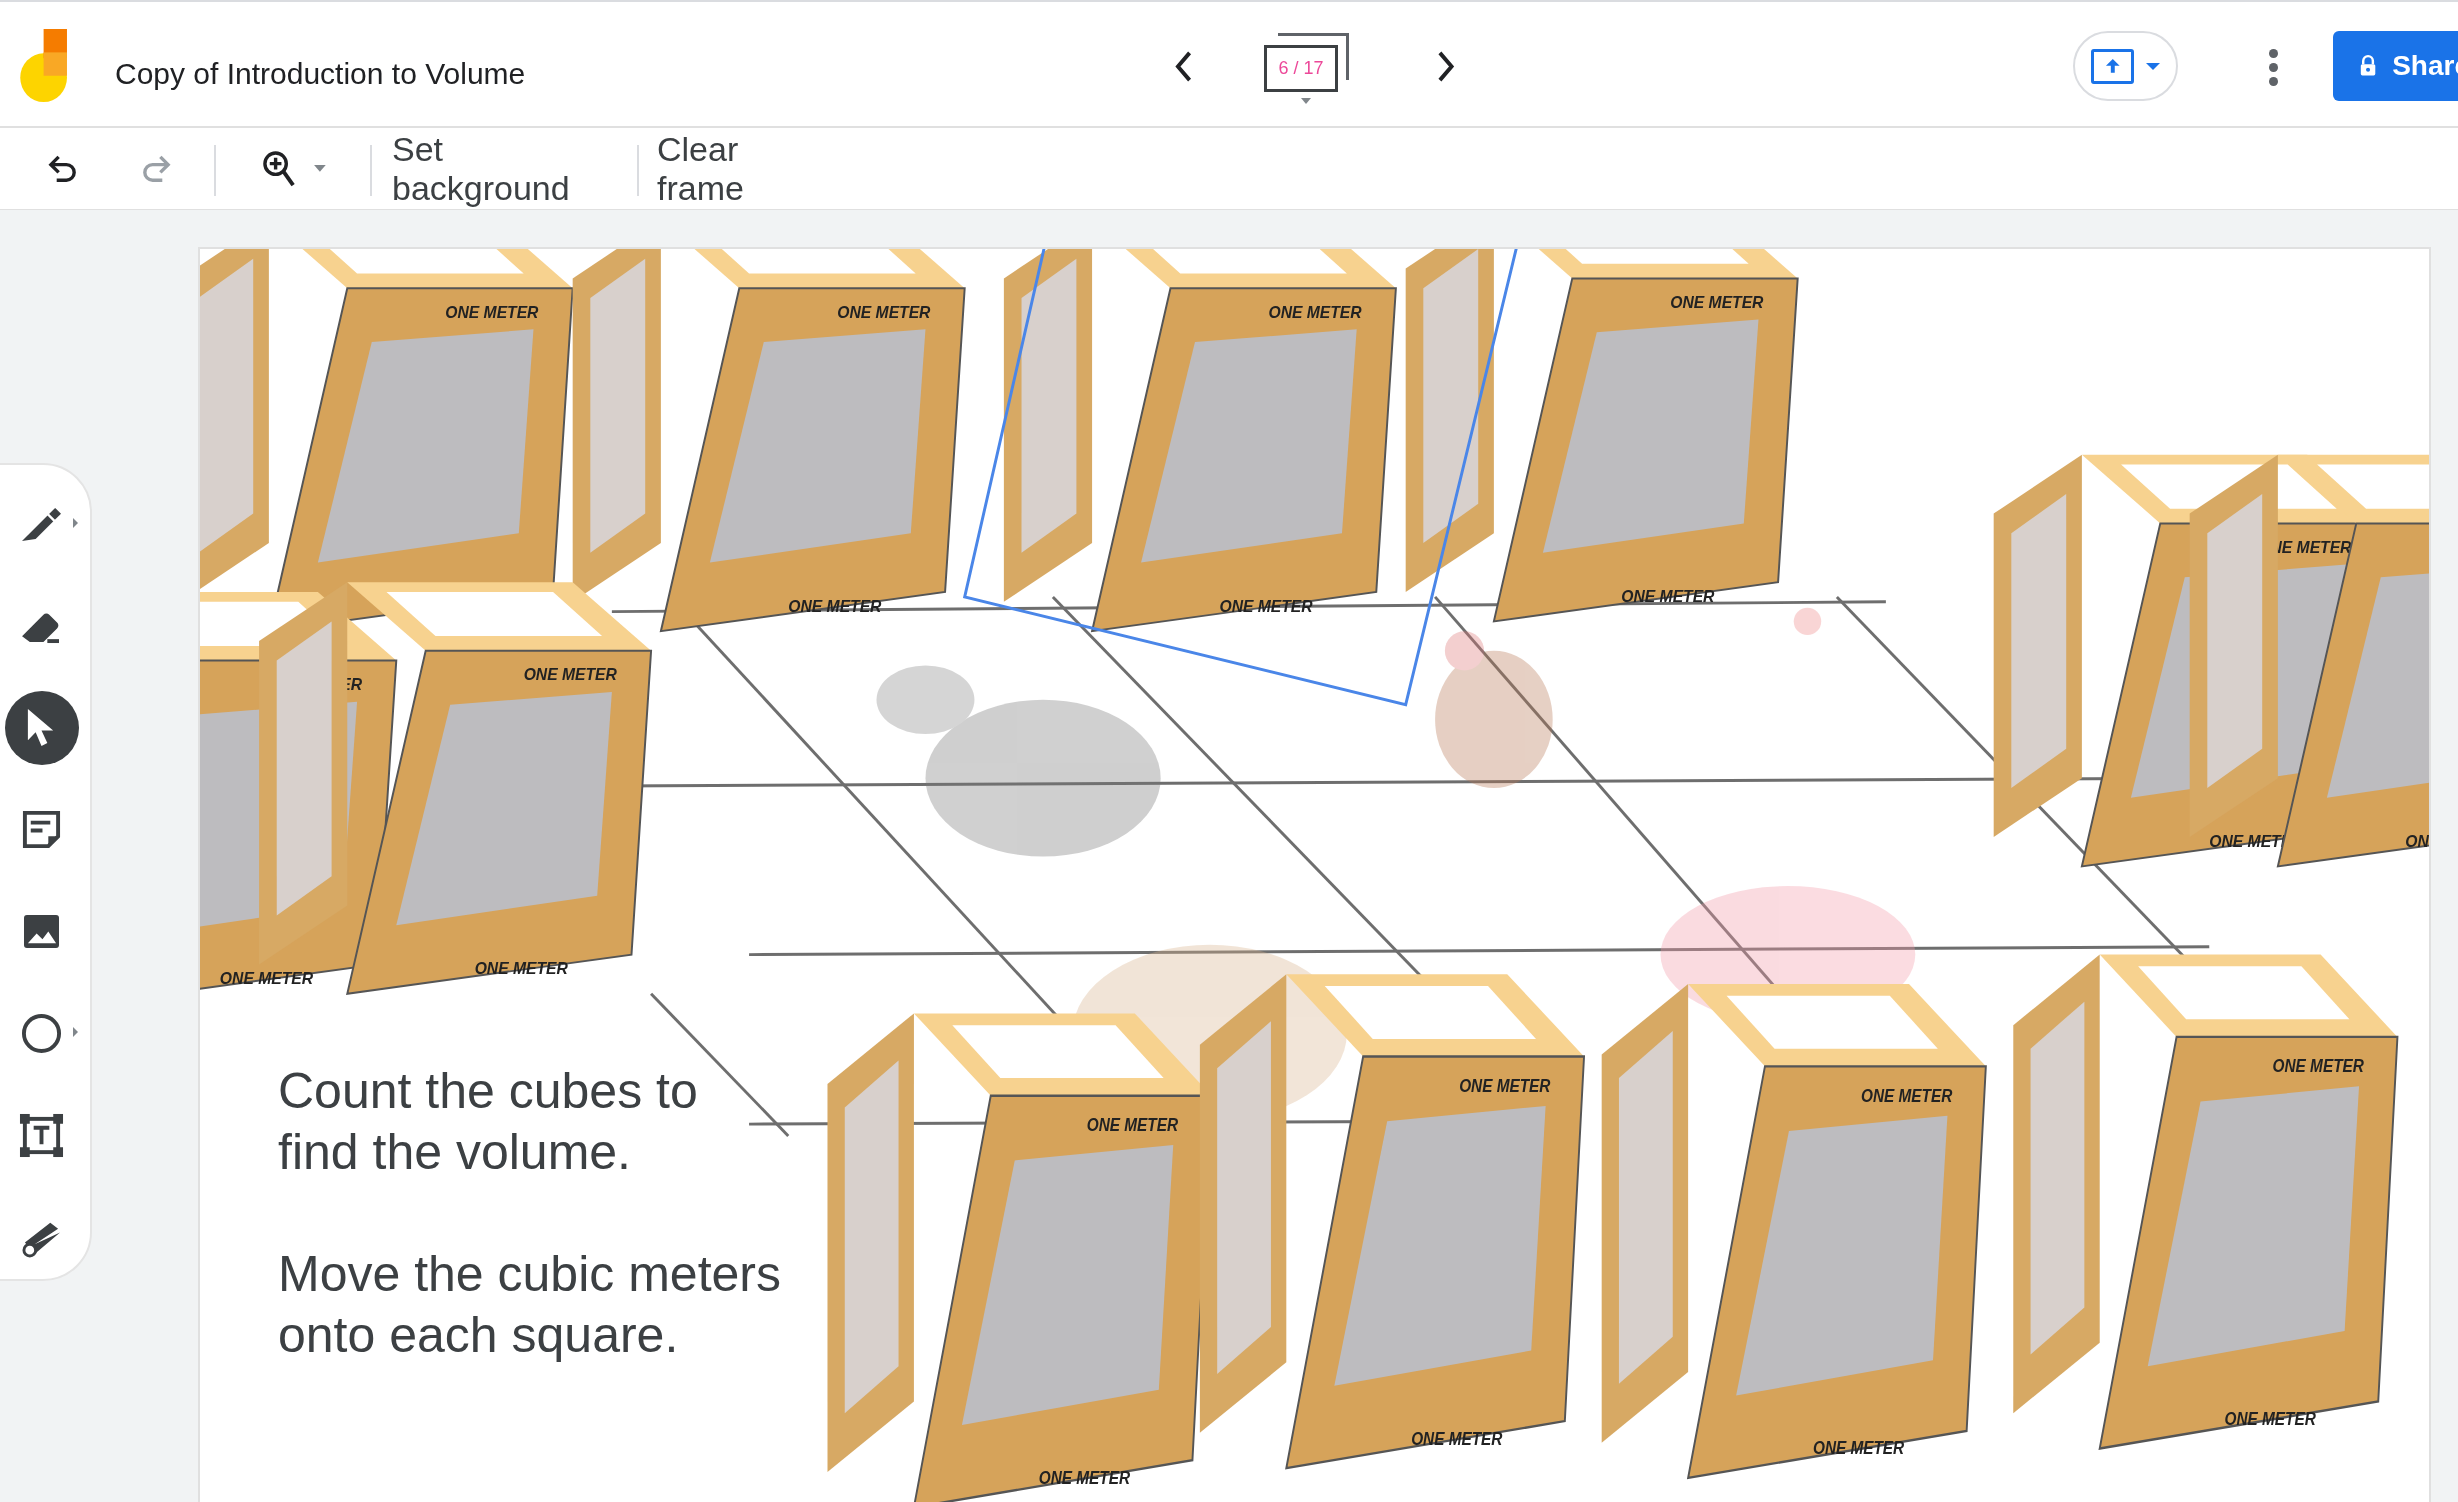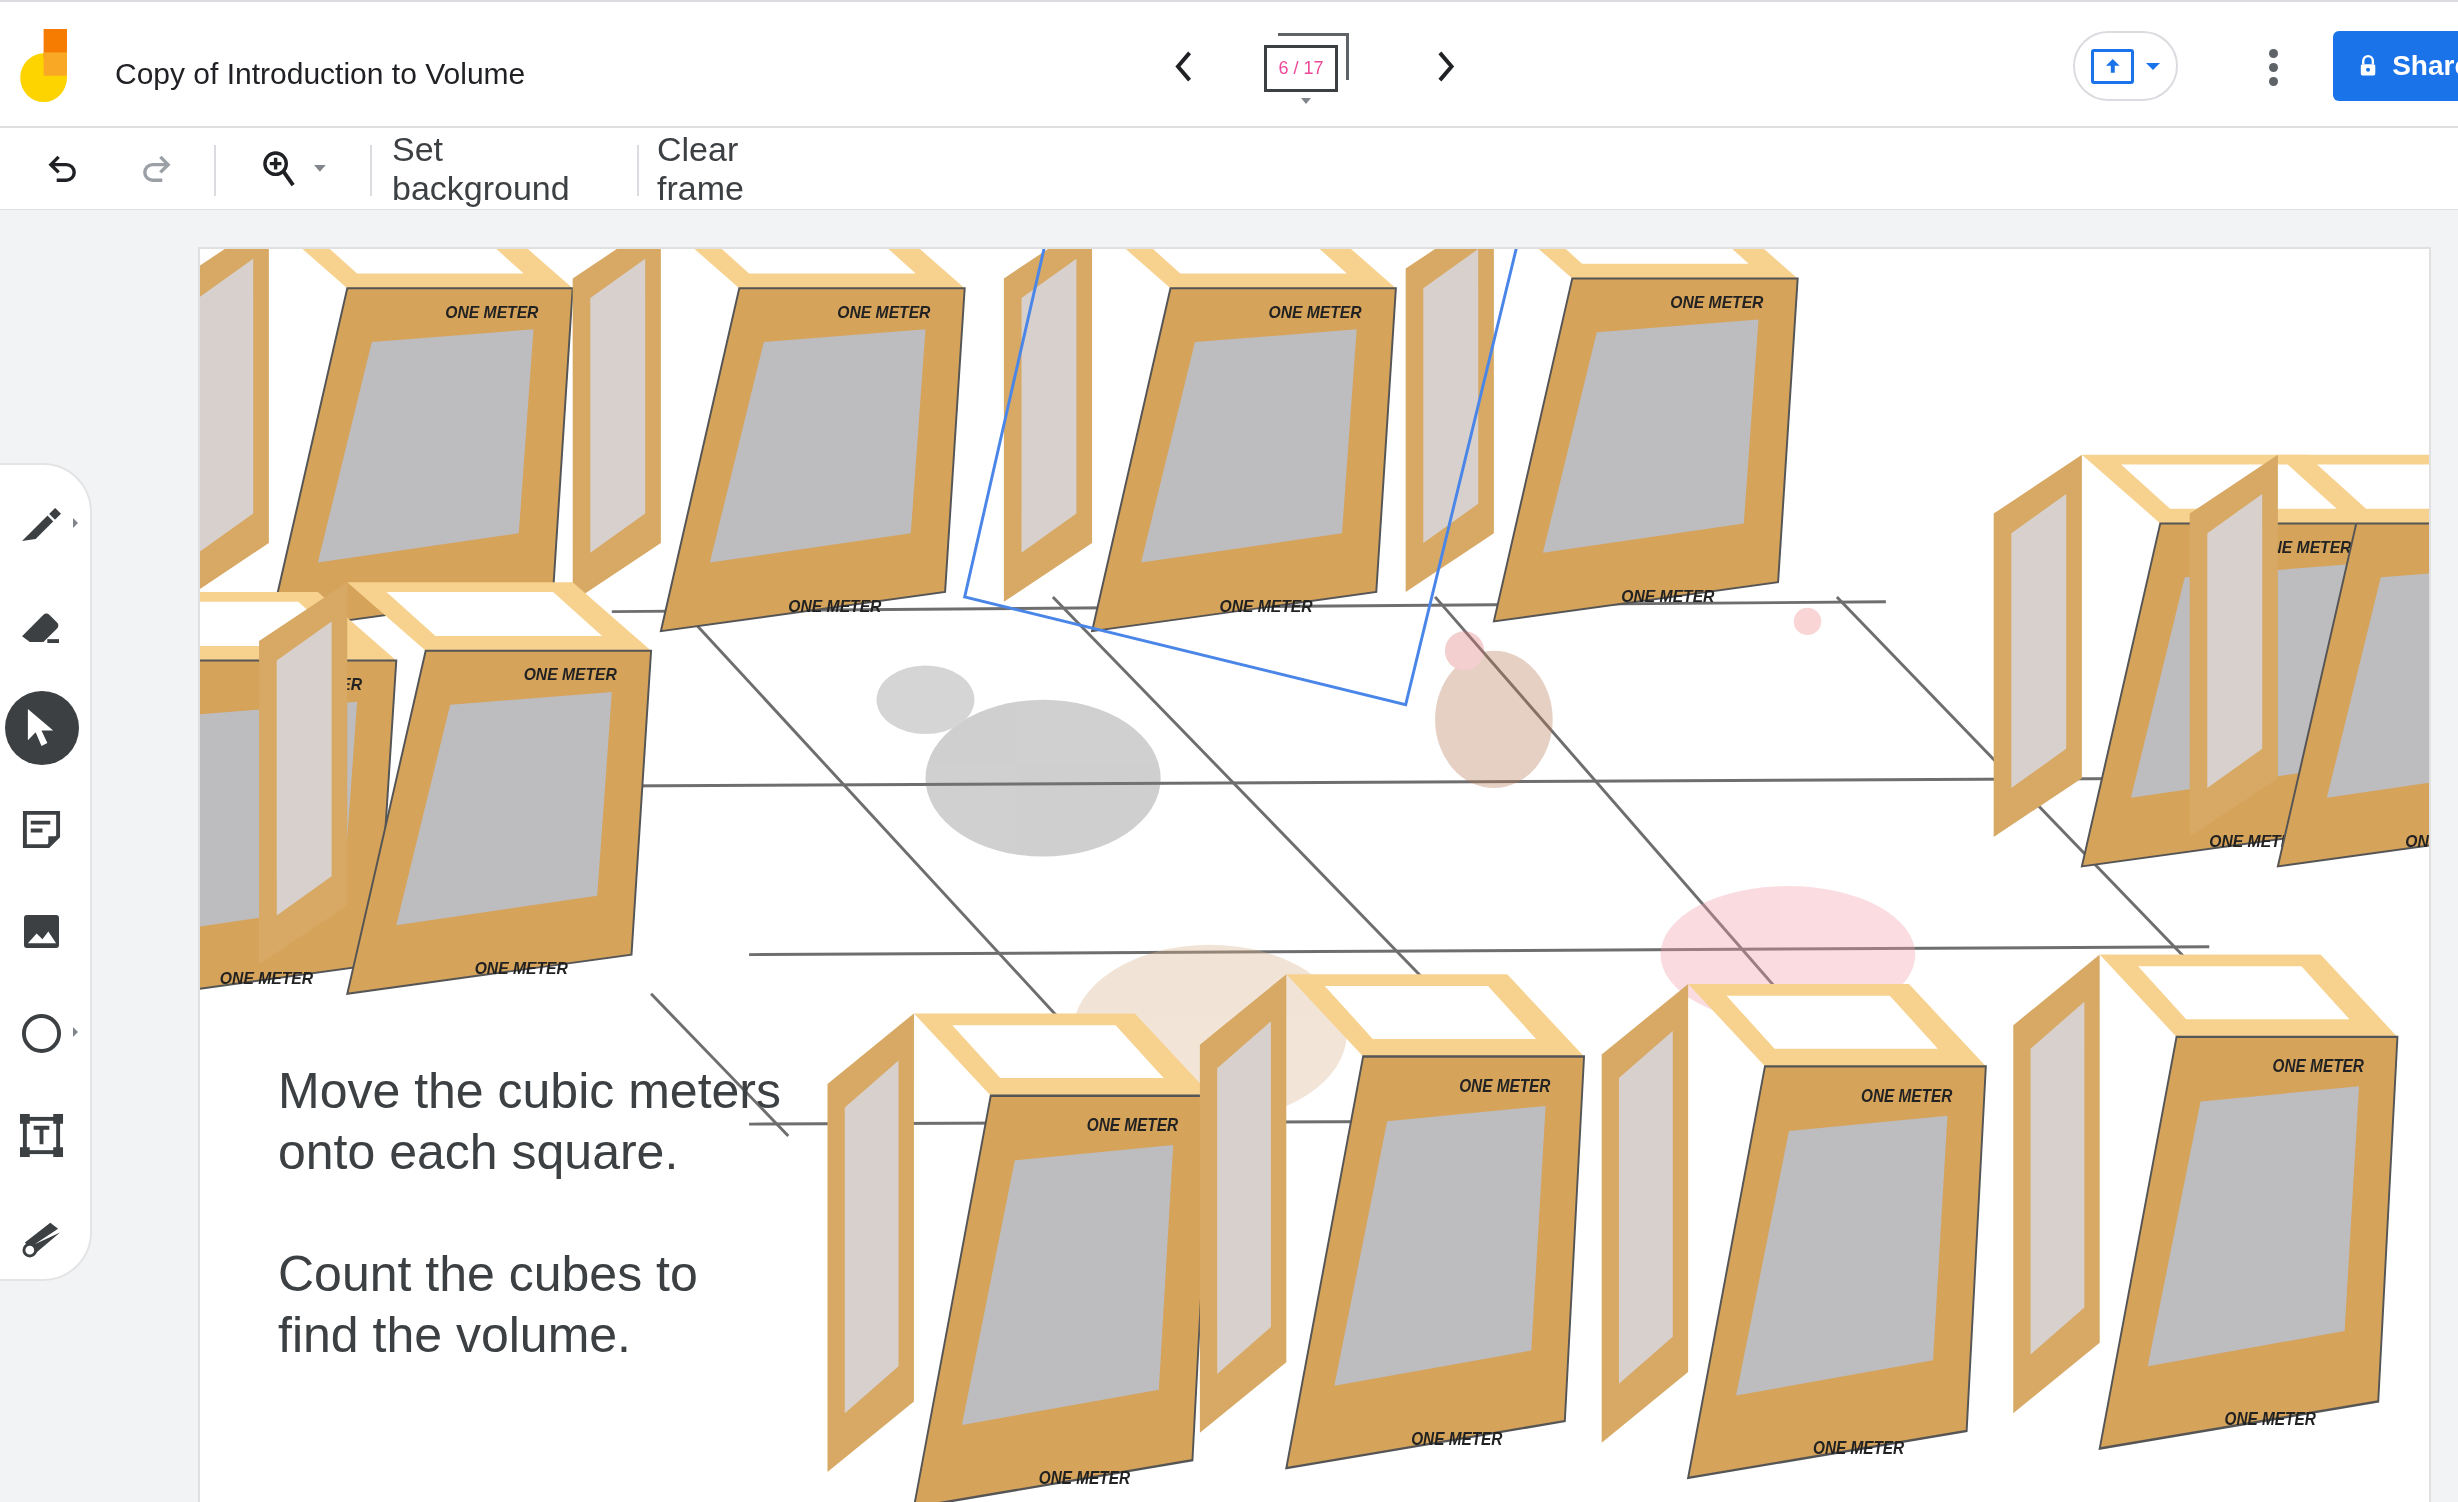--- a/index.html
+++ b/index.html
@@ -167,22 +167,22 @@
     <use href="#cube" transform="translate(60,340)"></use>
     <use href="#cube" transform="translate(640,780) scale(0.98,1.2)"></use>
     <use href="#cube" transform="translate(1020,740) scale(0.98,1.2)"></use>
     <use href="#cube" transform="translate(1430,750) scale(0.98,1.2)"></use>
     <use href="#cube" transform="translate(1850,720) scale(0.98,1.2)"></use>
 
     <polygon points="870,-40 1350,-30 1230,465 780,355" fill="none" stroke="#4a86e8" stroke-width="3"></polygon>
   </svg>
 
   <div class="instructions">
+    <p>Count the cubes to find the volume.</p>
     <p>Move the cubic meters onto each square.</p>
-    <p>Count the cubes to find the volume.</p>
   </div>
 </div>
 
 <div class="left-rail">
   <div class="tool" style="top:19.6px;">
     <svg width="43" height="39" viewBox="0 0 44 40">
         <path d="M2 38 L10 30 L30 10 L36 4 L42 10 L36 16 L16 36 Z" fill="#3c4043"></path>
         <path d="M28 10 L36 18" stroke="#fff" stroke-width="2.5"></path>
       </svg>
     <div class="subarrow"></div>

